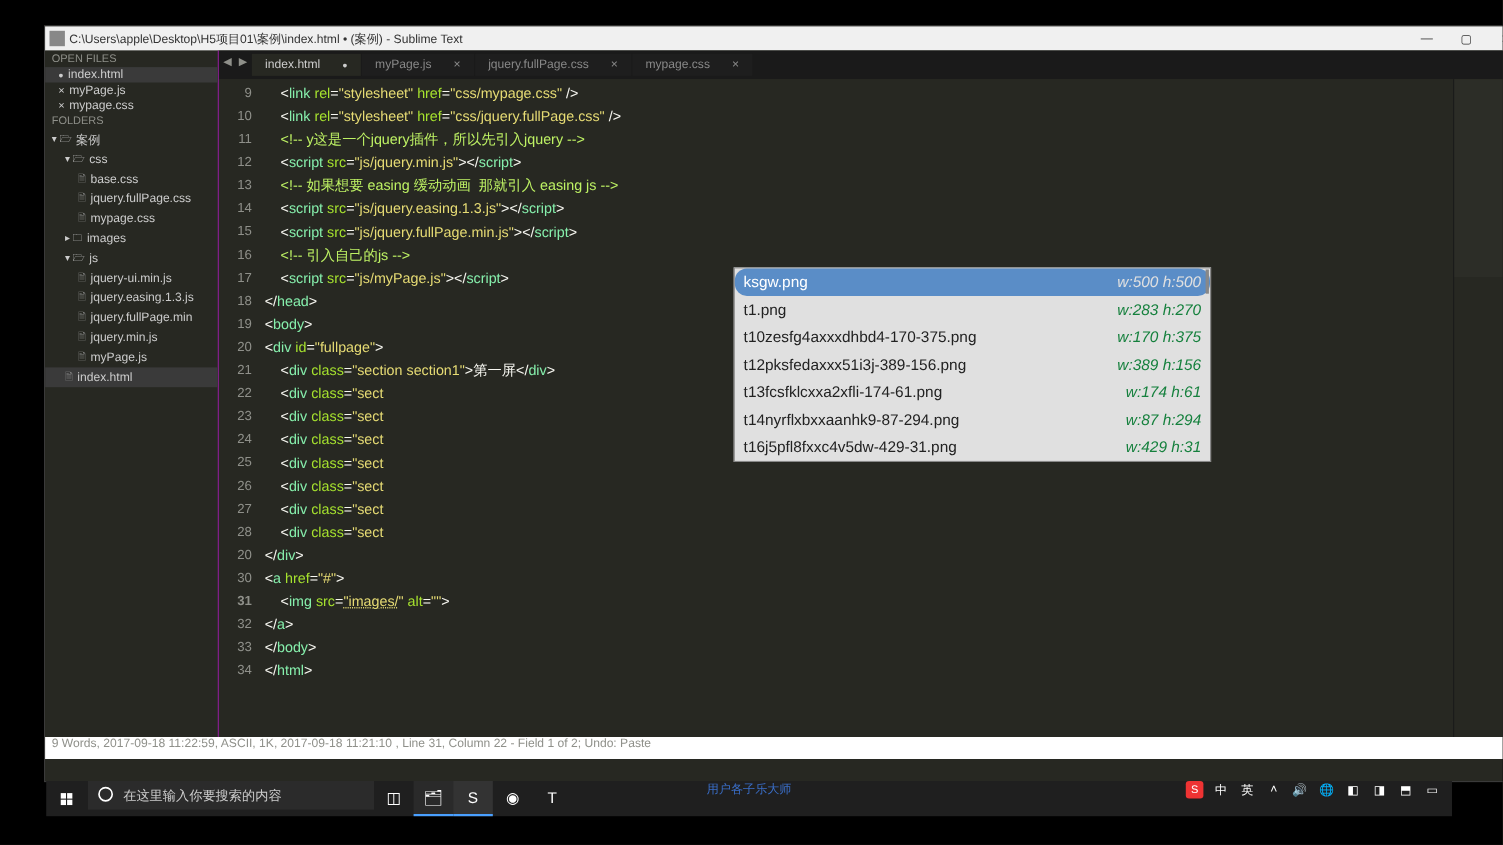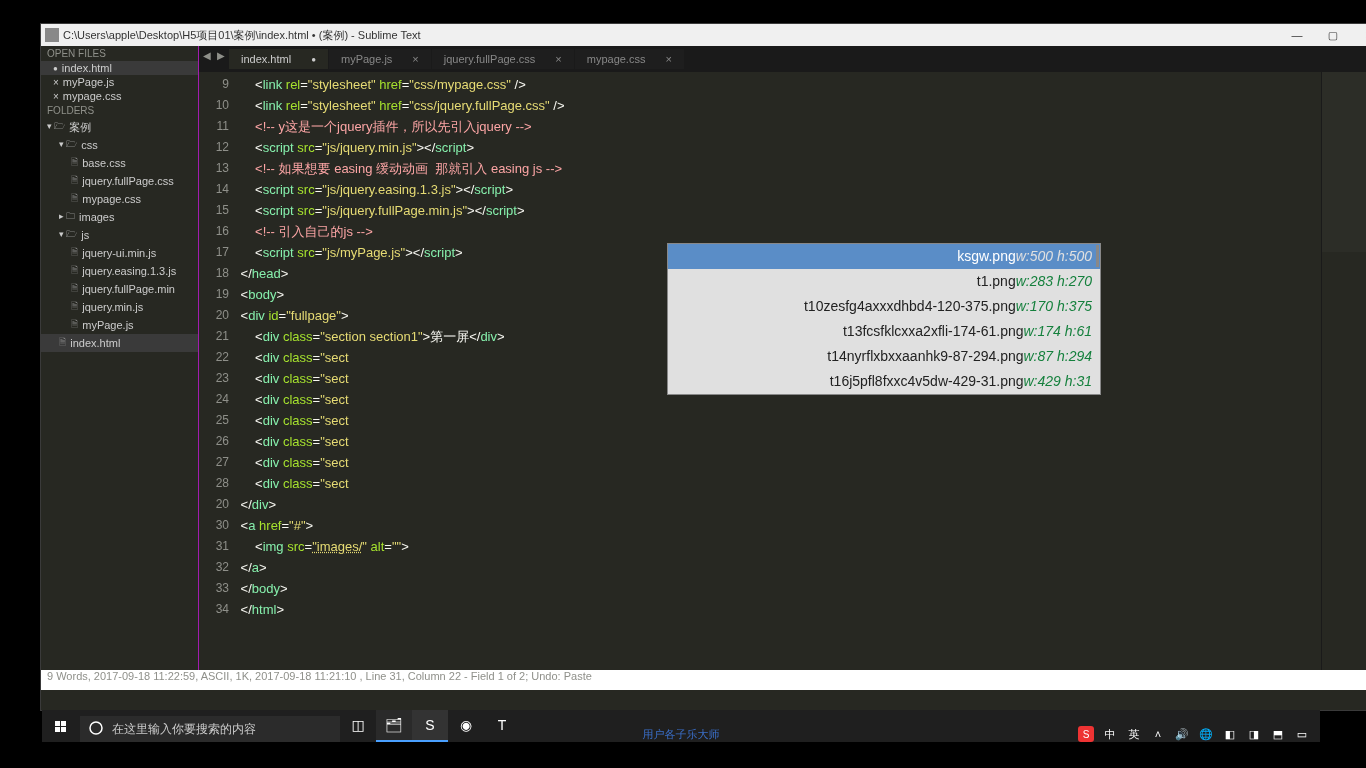--- a/index.html
+++ b/index.html
@@ -35,42 +35,42 @@
 .nav-arrow { width: 12px; height: 14px; color: #8f908a; font-size: 10px; cursor: pointer; }
 .tab { padding: 4px 12px; background: #272822; color: #ccc; font-size: 11px; display: flex; align-items: center; margin-right: 1px; cursor: pointer; position: relative; }
 .tab.inactive { background: #1e1e1e; color: #888; }
 .tab-dirty { margin-left: 20px; font-size: 8px; }
 .tab-close { margin-left: 20px; font-size: 11px; color: #888; }
 
 .code-area { flex: 1; display: flex; background: #272822; font-family: Consolas, monospace; font-size: 13px; position: relative; overflow: hidden; }
 .gutter { width: 38px; text-align: right; padding-right: 8px; color: #8f908a; line-height: 21px; padding-top: 2px; font-size: 12px; user-select: none; }
 .code-content { flex: 1; line-height: 21px; padding-top: 2px; white-space: pre; color: #f8f8f2; }
 .gutter-num { height: 21px; }
-.gutter-fold { position: relative; }
+.gutter-fold { position: relative; font-weight: bold; }
 .gutter-fold::before { content: "‹››"; position: absolute; left: -28px; font-size: 8px; color: #8f908a; }
 
 .tk-tag { color: #86efac; }
 .tk-attr { color: #a6e22e; }
 .tk-str { color: #e6db74; }
-.tk-comment { color: #fca5a5; }
+.tk-comment { color: #bef264; }
 .tk-strund { color: #e6db74; text-decoration: underline; text-decoration-style: dotted; }
 
 .autocomplete { position: absolute; left: 468px; top: 171px; width: 434px; background: #e0e0e0; border: 1px solid #888; font-family: Consolas, monospace; font-size: 14px; z-index: 10; }
-.ac-item { padding: 1px 8px; display: flex; justify-content: flex-end; cursor: pointer; color: #222; line-height: 23px; }
+.ac-item { padding: 1px 8px; display: flex; justify-content: space-between; cursor: pointer; color: #222; line-height: 23px; border-radius: 11px; }
 .ac-item.selected { background: #5a8dc7; color: #fff; }
 .ac-dims { font-style: italic; color: #15803d; }
 .ac-item.selected .ac-dims { color: #e0e0e0; }
 .ac-scroll { position: absolute; right: 1px; top: 1px; width: 3px; height: 22px; background: #888; }
 
 .minimap { position: absolute; right: 0; top: 26px; width: 70px; height: 598px; background: #272822; border-left: 1px solid #1a1a1a; }
 .mm-view { position: absolute; top: 0; width: 100%; height: 180px; background: rgba(120,120,100,0.08); }
 
 .statusbar { height: 20px; background: #ffffff; color: #8f908a; font-size: 11px; display: flex; align-items: flex-start; padding: 0 6px; }
 
-.taskbar { position: absolute; left: 42px; bottom: 26px; width: 1278px; height: 32px; background: #1f1f1f; display: flex; align-items: flex-end; }
+.taskbar { position: absolute; left: 42px; bottom: 26px; width: 1278px; height: 32px; background: #1f1f1f; display: flex; align-items: flex-start; }
 .tb-start { width: 36px; height: 32px; display: flex; align-items: center; justify-content: center; color: #fff; cursor: pointer; }
 .tb-search { display: flex; align-items: center; background: #2b2b2b; height: 26px; width: 260px; margin-left: 2px; padding: 0 8px; color: #ccc; font-size: 12px; }
 .tb-search-icon { margin-right: 8px; }
 .tb-icon { width: 36px; height: 32px; display: flex; align-items: center; justify-content: center; cursor: pointer; font-size: 14px; color: #fff; border-bottom: 2px solid transparent; }
 .tb-icon.active { border-bottom-color: #4aa0ff; background: rgba(255,255,255,0.05); }
 .tb-tray { margin-left: auto; display: flex; align-items: center; gap: 8px; padding-right: 10px; color: #fff; font-size: 11px; }
 .tray-ic { width: 16px; height: 16px; display: flex; align-items: center; justify-content: center; }
 .tb-center { position:absolute; left:50%; transform:translateX(-50%); color:#3a6ec8; font-size:11px; white-space:nowrap; }
 
 .win-svg { width:11px; height:11px; fill:#fff; }
@@ -219,22 +219,26 @@
           <div class="ac-scroll"></div>
           <div class="ac-item selected">
               <span>ksgw.png</span>
               <span class="ac-dims">w:500 h:500</span>
             </div>
           <div class="ac-item">
               <span>t1.png</span>
               <span class="ac-dims">w:283 h:270</span>
             </div>
           <div class="ac-item">
-              <span>t10zesfg4axxxdhbd4-120-375.png</span>
+              <span>t10zesfg4axxxdhbd4-170-375.png</span>
               <span class="ac-dims">w:170 h:375</span>
+            </div>
+          <div class="ac-item">
+              <span>t12pksfedaxxx51i3j-389-156.png</span>
+              <span class="ac-dims">w:389 h:156</span>
             </div>
           <div class="ac-item">
               <span>t13fcsfklcxxa2xfli-174-61.png</span>
               <span class="ac-dims">w:174 h:61</span>
             </div>
           <div class="ac-item">
               <span>t14nyrflxbxxaanhk9-87-294.png</span>
               <span class="ac-dims">w:87 h:294</span>
             </div>
           <div class="ac-item">

